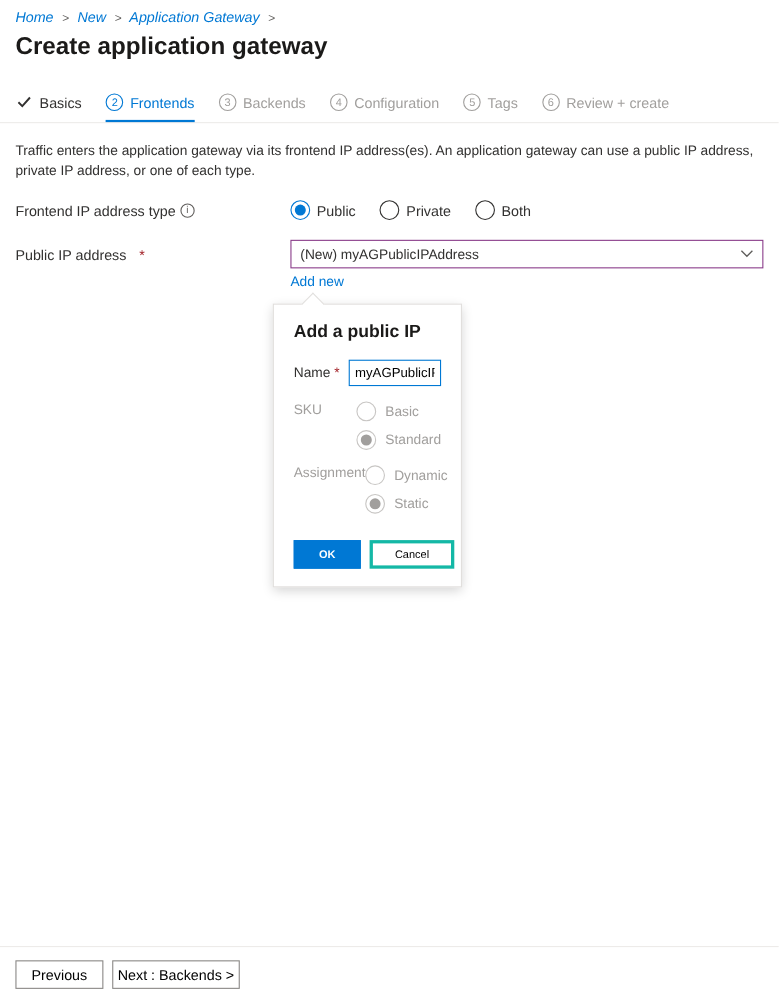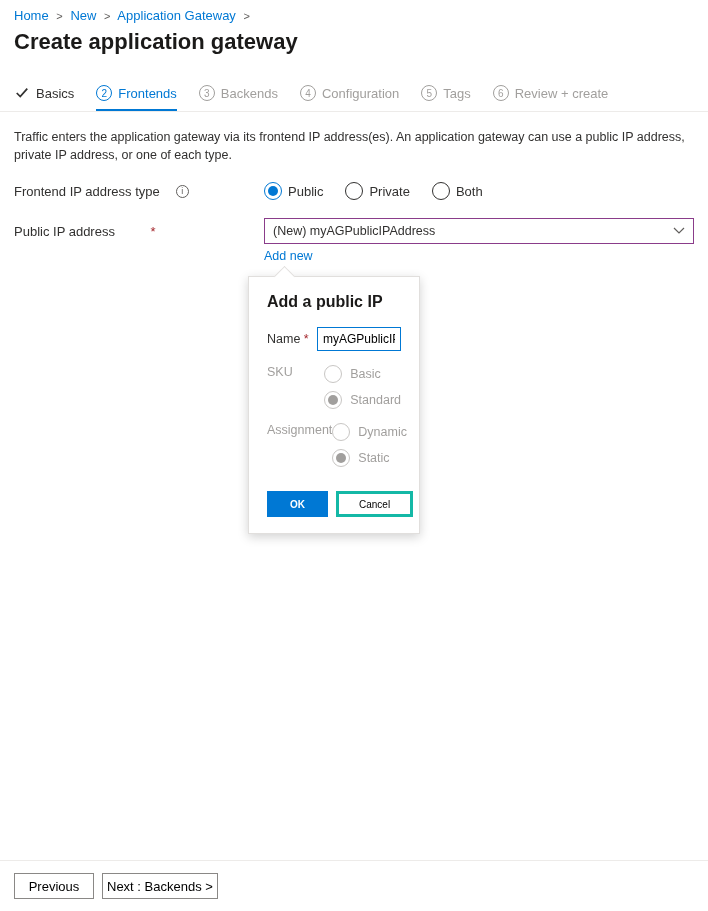--- a/index.html
+++ b/index.html
@@ -9,20 +9,21 @@
       color: #323130;
       background: #fff;
       width: 708px;
       height: 911px;
       position: relative;
     }
     .breadcrumb {
       padding: 8px 28px 0 14px;
       font-size: 13px;
       color: #0078d4;
+      font-style: italic;
     }
     .breadcrumb .sep { color: #605e5c; padding: 0 4px; font-size: 11px; }
     .breadcrumb a { color: #0078d4; text-decoration: none; cursor: pointer; }
     h1.page-title {
       font-size: 22px;
       font-weight: 600;
       padding: 6px 14px 24px 14px;
       color: #1b1a19;
     }
     .tabs {
@@ -54,21 +55,21 @@
     .tab.done .check { width:14px; height:14px; }
     .tabrow-underline { border-bottom: 1px solid #edebe9; margin: 0; }
     .desc {
       padding: 16px 14px 18px 14px;
       font-size: 12.5px;
       color: #323130;
       line-height: 1.45;
     }
     .form { padding: 0 14px; }
     .row { display: flex; align-items: center; margin-bottom: 18px; }
-    .row .lbl { width: 250px; font-size: 13px; color: #323130; display:flex; align-items:center; gap:16px; }
+    .row .lbl { width: 250px; font-size: 13px; color: #323130; display:flex; align-items:center; gap:4px; }
     .req { color: #a4262c; }
     .info-ic { width:13px; height:13px; border:1px solid #605e5c; border-radius:50%; display:inline-flex; align-items:center; justify-content:center; font-size:9px; color:#605e5c; }
     .radio-group { display:flex; gap:22px; align-items:center; }
     .radio-item { display:flex; align-items:center; gap:6px; font-size:13px; cursor:pointer; }
     .radio-outer { width:18px; height:18px; border:1px solid #323130; border-radius:50%; display:inline-flex; align-items:center; justify-content:center; }
     .radio-item.sel .radio-outer { border-color:#0078d4; }
     .radio-dot { width:10px; height:10px; border-radius:50%; background:#0078d4; display:none;}
     .radio-item.sel .radio-dot{display:block;}
     .select-box {
       flex:1; max-width: 436px;

